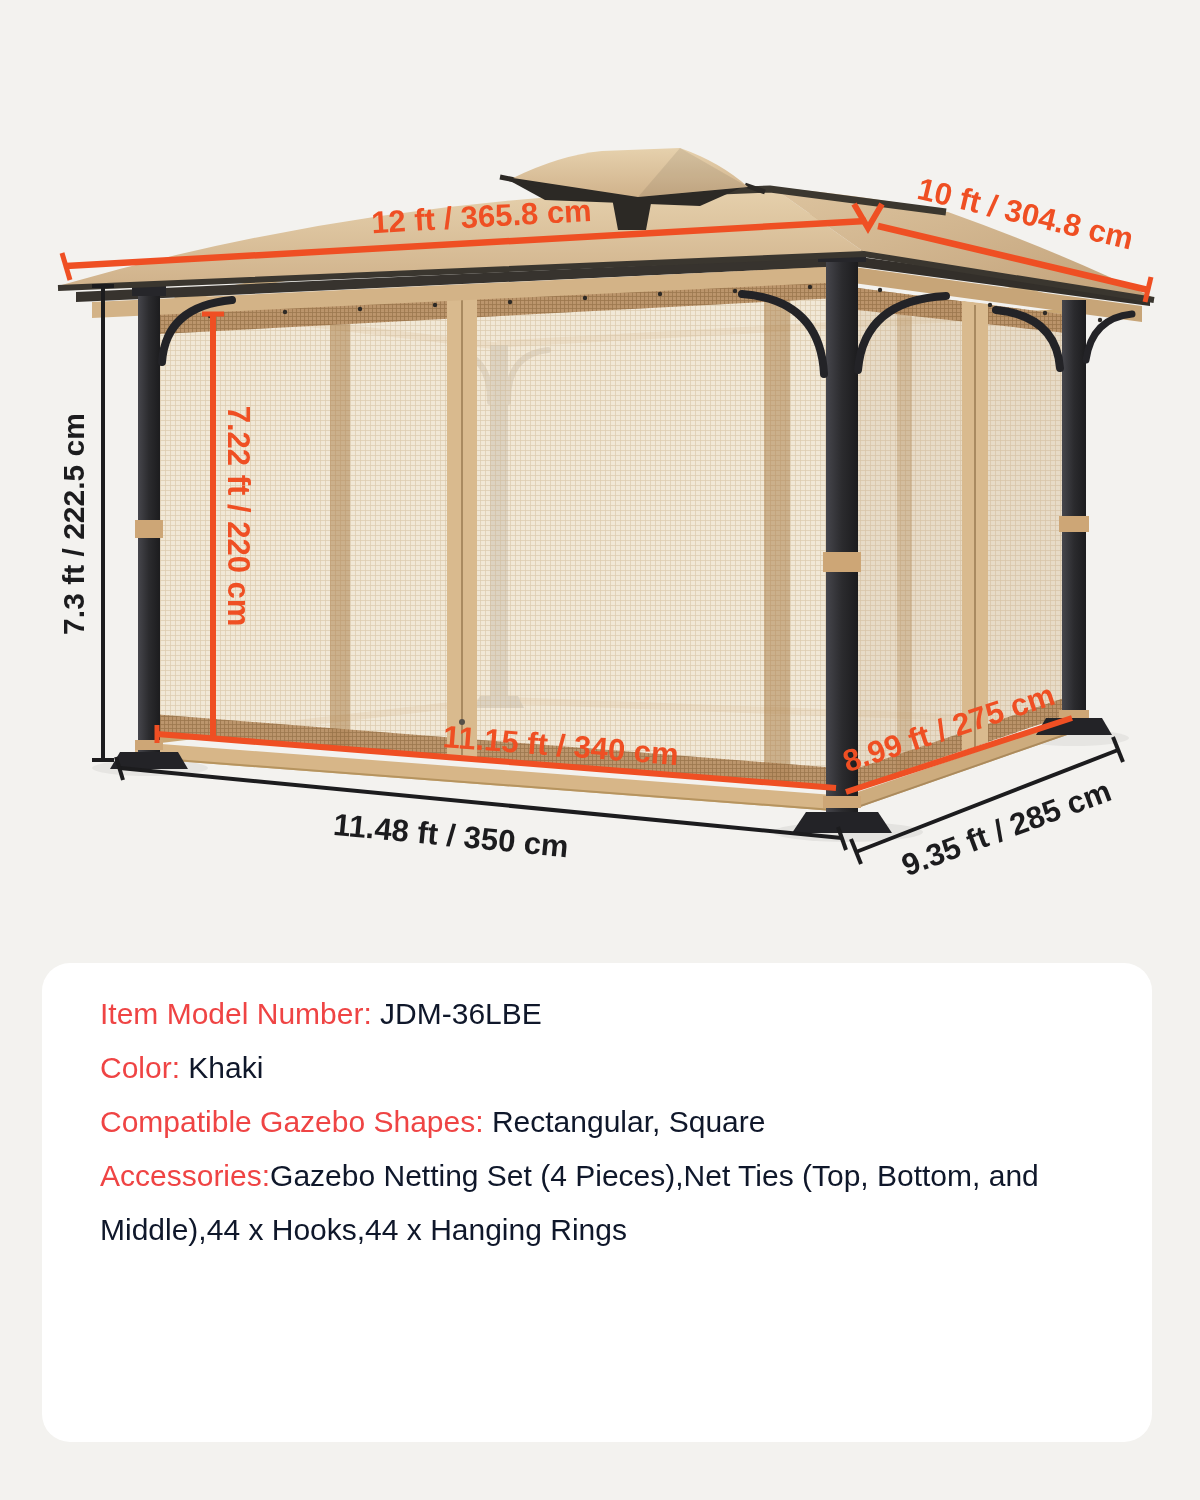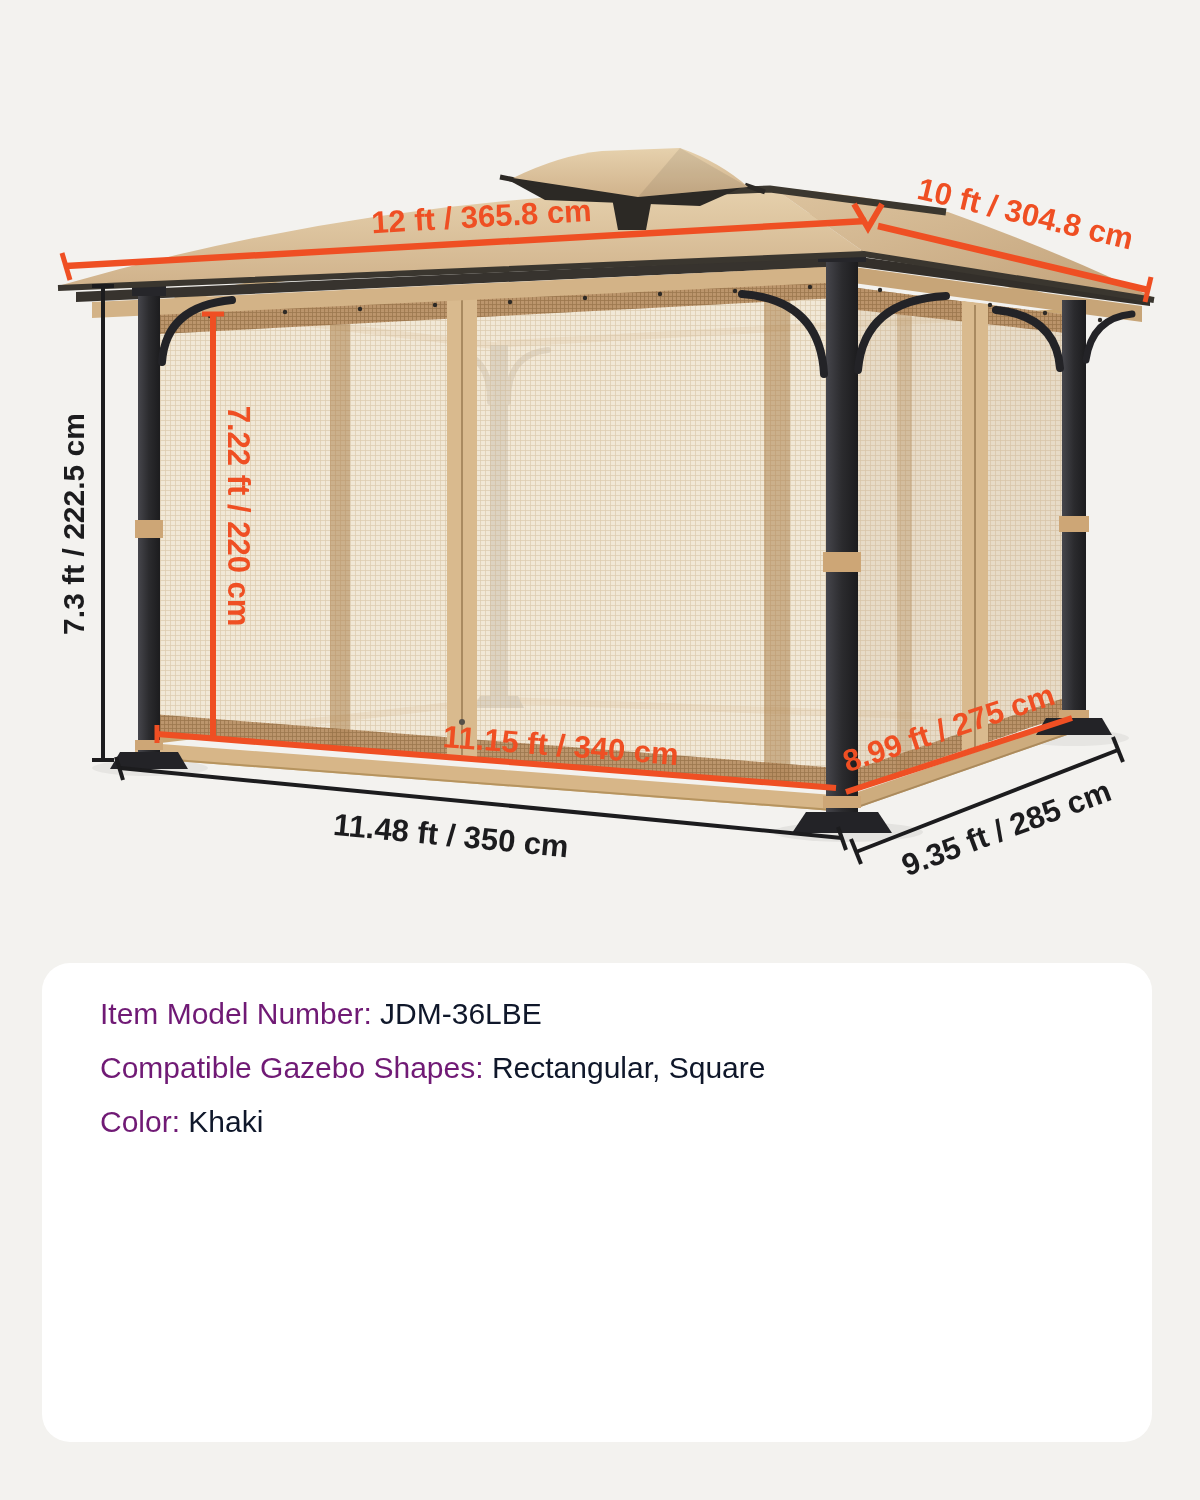--- a/index.html
+++ b/index.html
@@ -20,21 +20,21 @@
     box-sizing:border-box;
     padding:24px 52px 0 58px;
   }
   .spec-row{
     margin:0;
     font-size:30px;line-height:54px;
     color:#1C1C1E;
     letter-spacing:0;
     max-width:1002px;
   }
-  .spec-label{font-weight:400;color:#701a75;white-space:pre-wrap;}
+  .spec-label{font-weight:400;color:#ef4444;white-space:pre-wrap;}
   .spec-value{font-weight:400;color:#0f172a;}
 </style>
 </head>
 <body>
 
 <div class="stage">
 <svg width="1200" height="960" viewBox="0 0 1200 960">
   <defs>
     <pattern id="mesh" width="5" height="5" patternUnits="userSpaceOnUse">
       <path d="M0 0.5 H5 M0.5 0 V5" stroke="#cbb38e" stroke-width="1" fill="none" opacity="0.7"></path>
@@ -221,15 +221,16 @@
     <line x1="856" y1="852" x2="1118" y2="750" stroke="#1C1C1E" stroke-width="4"></line>
     <line x1="851" y1="839" x2="861" y2="864" stroke="#1C1C1E" stroke-width="4"></line>
     <line x1="1113" y1="737" x2="1123" y2="762" stroke="#1C1C1E" stroke-width="4"></line>
     <text class="dim-label dim-black" font-size="31" font-weight="600" text-anchor="middle" transform="translate(1010,838) rotate(-20.5)">9.35 ft / 285 cm</text>
   </g>
 </svg>
 </div>
 
 <div class="spec-panel">
   <p class="spec-row"><span class="spec-label">Item Model Number: </span><span class="spec-value">JDM-36LBE</span></p>
+  <p class="spec-row"><span class="spec-label">Color: </span><span class="spec-value">Khaki</span></p>
   <p class="spec-row"><span class="spec-label">Compatible Gazebo Shapes: </span><span class="spec-value">Rectangular, Square</span></p>
-  <p class="spec-row"><span class="spec-label">Color: </span><span class="spec-value">Khaki</span></p>
+  <p class="spec-row"><span class="spec-label">Accessories:</span><span class="spec-value">Gazebo Netting Set (4 Pieces),Net Ties (Top, Bottom, and Middle),44 x Hooks,44 x Hanging Rings</span></p>
 </div>
 
 </body></html>

